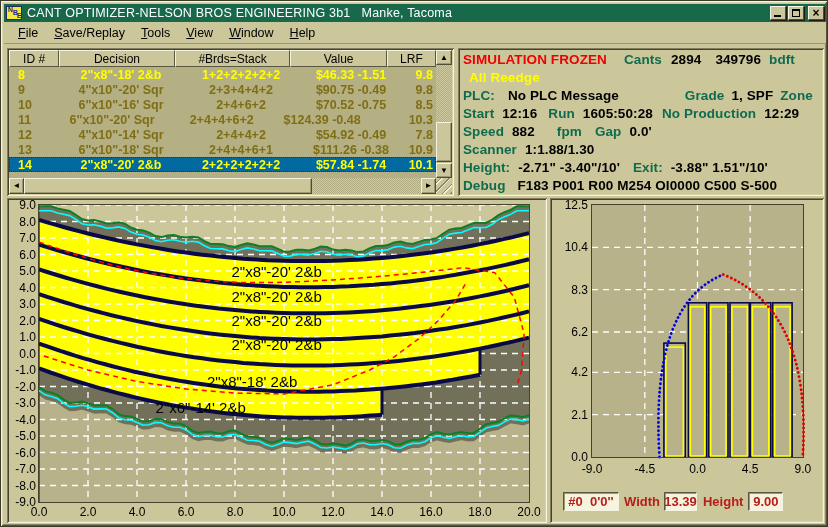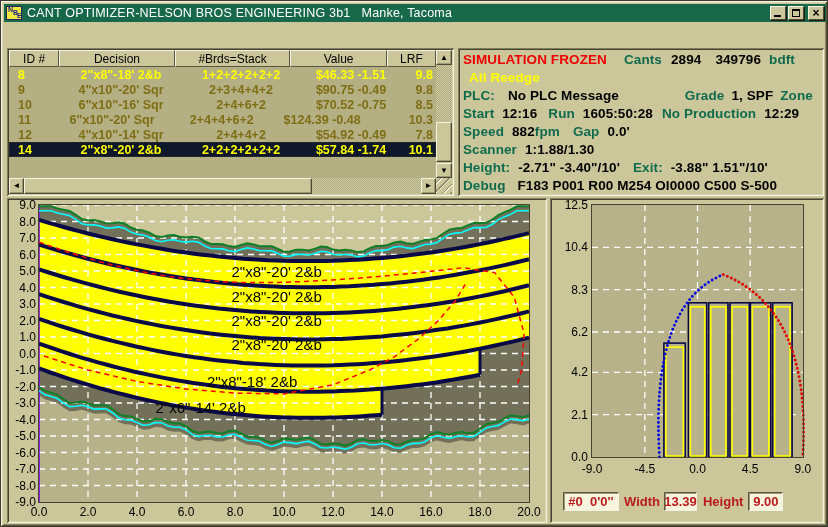--- a/index.html
+++ b/index.html
@@ -37,21 +37,21 @@
 
   
   #table-panel{left:6px;top:47px;width:447px;height:148px;}
   .tbl-wrap{position:absolute;left:0;top:0;right:16px;bottom:16px;background:var(--face-d);}
   .tbl-head{display:flex;height:17px;}
   .tbl-head .hc{background:var(--face);border:1px solid;border-color:var(--hl) #5a5740 #5a5740 var(--hl);
     font-size:12px;color:#000;display:flex;align-items:center;justify-content:center;cursor:pointer;}
   .trow{display:flex;height:15px;font-size:12.5px;font-weight:bold;color:var(--ttext);align-items:center;}
   .trow .c{overflow:hidden;white-space:nowrap;}
   .trow.hot{color:#ffff00;}
-  .trow.sel{background:#0f172a;color:#ffff00;outline:1px dotted #30302a;outline-offset:-1px;}
+  .trow.sel{background:#0369a1;color:#ffff00;outline:1px dotted #30302a;outline-offset:-1px;}
   .al{padding-left:9px;text-align:left;} .ac{text-align:center;} .ar{text-align:right;padding-right:3px;}
   .sb{position:absolute;background:var(--face);}
   .sb-btn{position:absolute;background:var(--face);border:1px solid;
     border-color:var(--hl) #4e4b36 #4e4b36 var(--hl);box-shadow:inset -1px -1px 0 #9d9974;
     color:#000;font-size:8px;line-height:13px;text-align:center;cursor:pointer;}
   .sb-track{position:absolute;background:repeating-conic-gradient(#cfcaa0 0% 25%, #b0ac82 0% 50%) 0 0/2px 2px;cursor:pointer;}
   .sb-thumb{position:absolute;background:var(--face);border:1px solid;
     border-color:var(--hl) #4e4b36 #4e4b36 var(--hl);box-shadow:inset -1px -1px 0 #9d9974;cursor:grab;}
   .grip{position:absolute;right:0;bottom:0;width:16px;height:16px;background:var(--face);
     background-image:repeating-linear-gradient(135deg,transparent 0 3px,#8a8663 3px 4px,#f2f0da 4px 5px,transparent 5px 6px);cursor:nwse-resize;}
@@ -87,20 +87,28 @@
         <span class="g-min"></span>
       </div>
     <div class="tb-btn">
         <span class="g-max"></span>
       </div>
     <div class="tb-btn" style="margin-left:4px">
         <span class="g-x">×</span>
       </div>
   </div>
 
+  <div class="menubar" id="menubar">
+      <div class="menu-item"><u>F</u>ile</div>
+      <div class="menu-item"><u>S</u>ave/Replay</div>
+      <div class="menu-item"><u>T</u>ools</div>
+      <div class="menu-item"><u>V</u>iew</div>
+      <div class="menu-item"><u>W</u>indow</div>
+      <div class="menu-item"><u>H</u>elp</div>
+    </div>
 
   <div class="sunken" id="table-panel">
     <div class="inner">
       <div class="tbl-wrap">
         <div class="tbl-head" id="tbl-head">
             <div class="hc" style="width: 52px;">ID #</div>
             <div class="hc" style="width: 120px;">Decision</div>
             <div class="hc" style="width: 120px;">#Brds=Stack</div>
             <div class="hc" style="width: 100px;">Value</div>
             <div class="hc" style="width: 51px; text-align: right;">LRF</div>
@@ -134,20 +142,27 @@
               <div class="c ac" style="width: 100px;">$124.39 -0.48</div>
               <div class="c ar" style="width: 35px; margin-left: 36px;">10.3</div>
             </div>
             <div class="trow ">
               <div class="c al" style="width: 52px;">12</div>
               <div class="c ac" style="width: 120px;">4"x10"-14' Sqr</div>
               <div class="c ac" style="width: 120px;">2+4+4+2</div>
               <div class="c ac" style="width: 100px;">$54.92 -0.49</div>
               <div class="c ar" style="width: 35px;">7.8</div>
             </div>
+            <div class="trow ">
+              <div class="c al" style="width: 52px;">13</div>
+              <div class="c ac" style="width: 120px;">6"x10"-18' Sqr</div>
+              <div class="c ac" style="width: 120px;">2+4+4+6+1</div>
+              <div class="c ac" style="width: 100px;">$111.26 -0.38</div>
+              <div class="c ar" style="width: 35px;">10.9</div>
+            </div>
             <div class="trow sel">
               <div class="c al" style="width: 52px;">14</div>
               <div class="c ac" style="width: 120px;">2"x8"-20' 2&amp;b</div>
               <div class="c ac" style="width: 120px;">2+2+2+2+2+2</div>
               <div class="c ac" style="width: 100px;">$57.84 -1.74</div>
               <div class="c ar" style="width: 35px;">10.1</div>
             </div>
           </div>
       </div>
 
@@ -167,21 +182,21 @@
       <div class="grip"></div>
     </div>
   </div>
 
   <div class="sunken" id="status-panel">
     <div class="inner" id="status-lines" style="padding-top:2px;">
         <div class="st-line"><span class="sg-red">SIMULATION FROZEN</span><span class="sg-green" style="margin-left: 17px;">Cants</span><span class="sg-black" style="margin-left: 9px;">2894</span><span class="sg-black" style="margin-left: 14px;">349796</span><span class="sg-green" style="margin-left: 8px;">bdft</span></div>
         <div class="st-line"><span class="sg-yellow" style="margin-left: 6px;">All Reedge</span></div>
         <div class="st-line"><span class="sg-green">PLC:</span><span class="sg-black" style="margin-left: 13px;">No PLC Message</span><span class="sg-green" style="margin-left: 66px;">Grade</span><span class="sg-black" style="margin-left: 7px;">1, SPF</span><span class="sg-green" style="margin-left: 7px;">Zone</span></div>
         <div class="st-line"><span class="sg-green">Start</span><span class="sg-black" style="margin-left: 8px;">12:16</span><span class="sg-green" style="margin-left: 11px;">Run</span><span class="sg-black" style="margin-left: 8px;">1605:50:28</span><span class="sg-green" style="margin-left: 9px;">No Production</span><span class="sg-black" style="margin-left: 8px;">12:29</span></div>
-        <div class="st-line"><span class="sg-green">Speed</span><span class="sg-black" style="margin-left: 8px;">882</span><span class="sg-green" style="margin-left: 0;">fpm</span><span class="sg-green" style="margin-left: 13px;">Gap</span><span class="sg-black" style="margin-left: 8px;">0.0'</span></div>
+        <div class="st-line"><span class="sg-green">Speed</span><span class="sg-black" style="margin-left: 8px;">882</span><span class="sg-green" style="margin-left: 22px;">fpm</span><span class="sg-green" style="margin-left: 13px;">Gap</span><span class="sg-black" style="margin-left: 8px;">0.0'</span></div>
         <div class="st-line"><span class="sg-green">Scanner</span><span class="sg-black" style="margin-left: 8px;">1:1.88/1.30</span></div>
         <div class="st-line"><span class="sg-green">Height:</span><span class="sg-black" style="margin-left: 8px;">-2.71" -3.40"/10'</span><span class="sg-green" style="margin-left: 13px;">Exit:</span><span class="sg-black" style="margin-left: 8px;">-3.88" 1.51"/10'</span></div>
         <div class="st-line"><span class="sg-green">Debug</span><span class="sg-black" style="margin-left: 12px;">F183 P001 R00 M254 OI0000 C500 S-500</span></div>
       </div>
   </div>
 
   <div class="sunken" id="profile-panel">
     <div class="inner" id="profile-chart"><svg width="536" height="321" viewBox="0 0 536 321">
           <rect x="30" y="5" width="490" height="297" fill="#ccc79b"></rect>
           <path d="M30.0 195.2L36.1 199.4L42.3 201.0L48.4 203.1L54.5 207.7L60.6 211.2L66.8 210.9L72.9 209.8L79.0 211.5L85.1 213.7L91.3 213.6L97.4 213.6L103.5 217.3L109.6 222.3L115.8 224.3L121.9 224.7L128.0 227.0L134.1 229.8L140.3 229.3L146.4 227.0L152.5 227.5L158.6 230.4L164.8 231.8L170.9 231.8L177.0 234.4L183.1 239.0L189.3 241.2L195.4 240.1L201.5 239.9L207.6 241.6L213.8 241.6L219.9 239.3L226.0 238.8L232.1 241.9L238.3 244.8L244.4 245.1L250.5 245.9L256.6 249.1L262.8 251.1L268.9 249.1L275.0 246.8L281.1 247.2L287.3 248.2L293.4 246.8L299.5 245.8L305.6 248.5L311.8 252.1L317.9 252.7L324.0 251.6L330.1 252.5L336.3 253.8L342.4 251.8L348.5 248.3L354.6 247.6L360.8 249.3L366.9 249.4L373.0 248.1L379.1 249.4L385.3 252.4L391.4 252.8L397.5 249.9L403.6 248.0L409.8 248.0L415.9 246.3L422.0 242.3L428.1 240.4L434.3 242.0L440.4 243.0L446.5 241.4L452.6 240.3L458.8 241.5L464.9 241.2L471.0 237.0L477.1 232.6L483.3 231.1L489.4 230.0L495.5 226.5L501.6 223.6L507.8 224.3L513.9 225.6L520.0 223.6L520 302L30 302Z" fill="#b7b289"></path>

